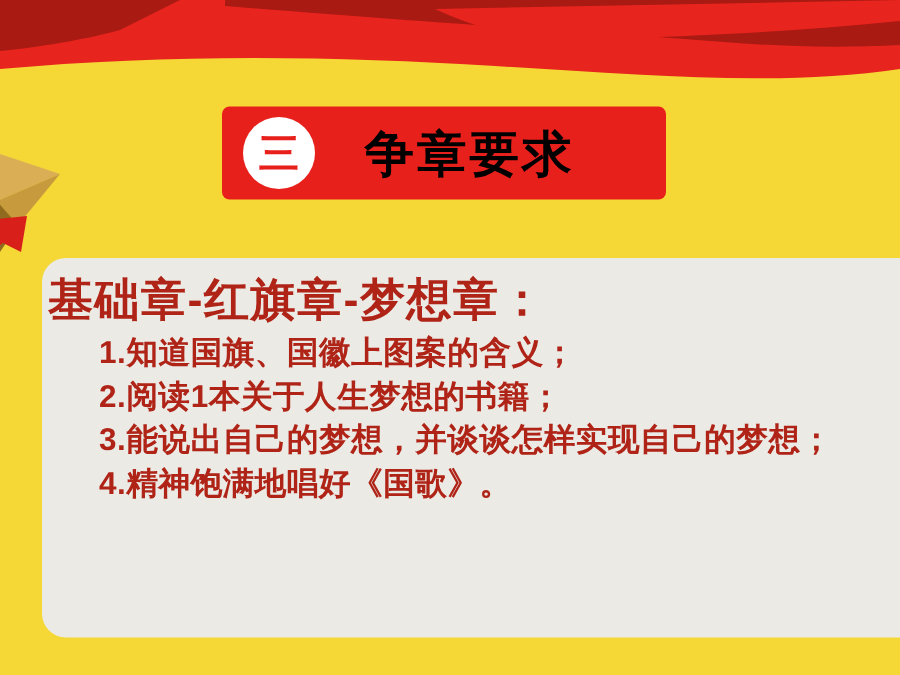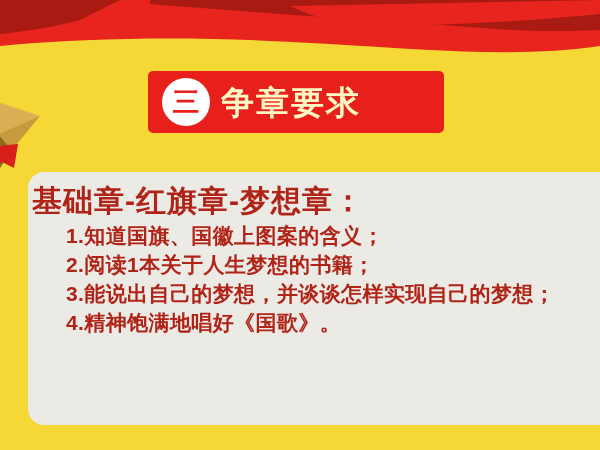--- a/index.html
+++ b/index.html
@@ -66,25 +66,25 @@
     flex: none;
   }
   .banner-num {
     color: #e8201c;
     font-size: 27px;
     font-weight: bold;
     line-height: 1;
     letter-spacing: 0;
   }
   .banner-title {
-    color: #fef9c3;
+    color: #000000;
     font-size: 33px;
     font-weight: bold;
     letter-spacing: 2px;
-    margin-left: 11px;
+    margin-left: 33px;
     line-height: 1;
     white-space: nowrap;
   }
 
   
   .card {
     position: absolute;
     left: 28px;
     top: 172px;
     width: 600px;

